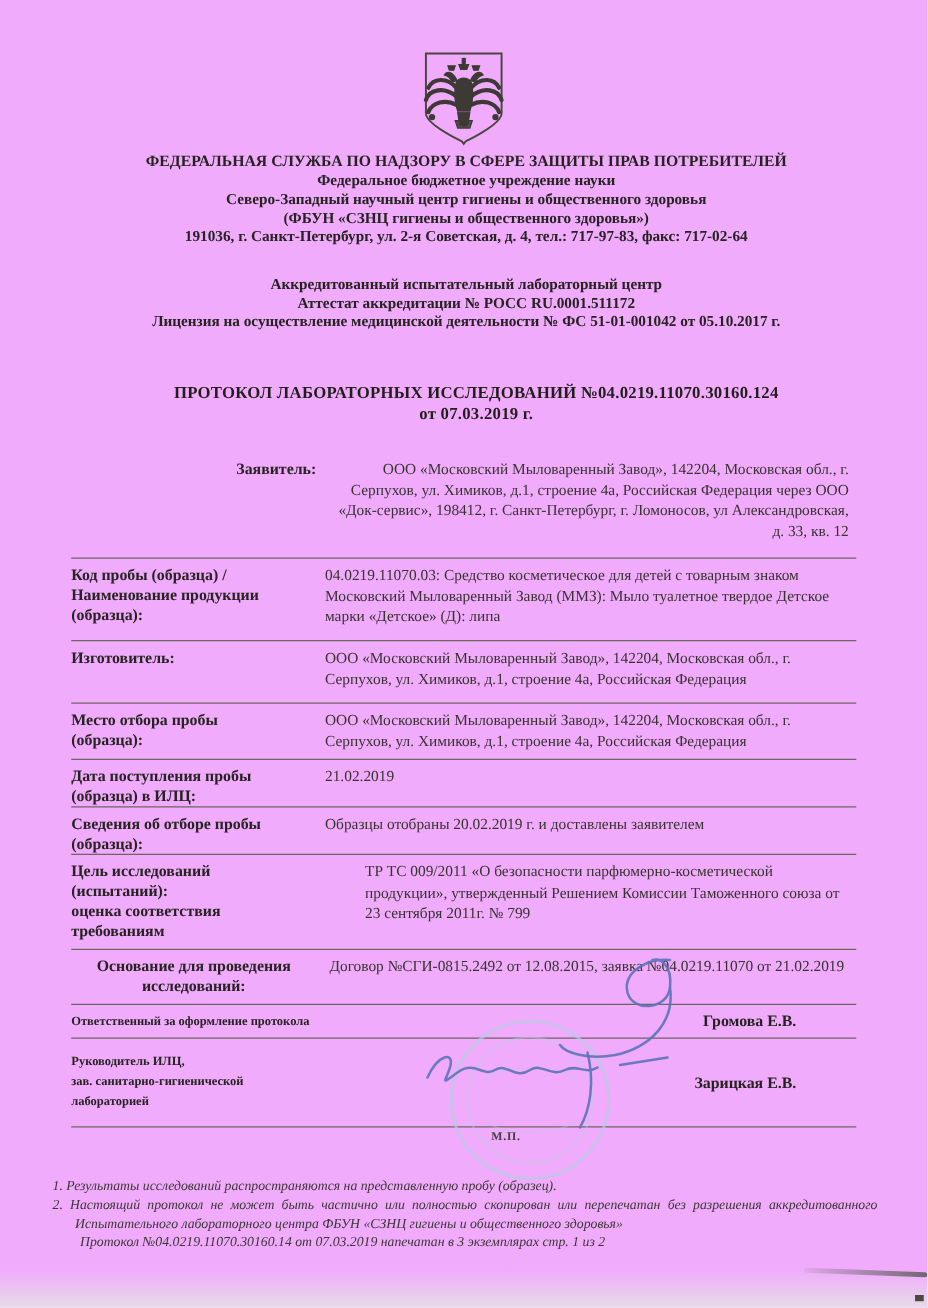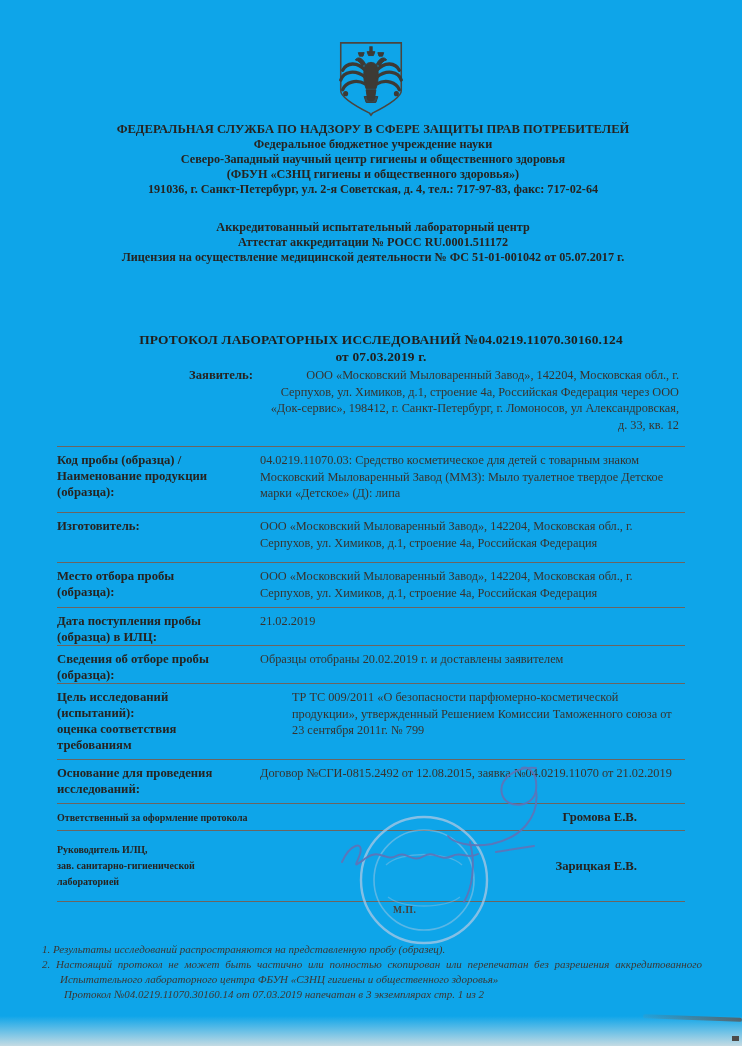--- a/index.html
+++ b/index.html
@@ -1,19 +1,19 @@
 <!DOCTYPE html>
 <html><head>
 <meta charset="utf-8">
 <style>
   html,body{margin:0;padding:0;background:#ffffff;}
   .page{
     position:relative;
     width:742px;height:1046px;
-    background:#0ea5e9;
+    background:#f0abfc;
     font-family:"Liberation Serif","DejaVu Serif",serif;
     color:#2b2723;
     overflow:hidden;
   }
   
   .emblem{
     position:absolute;left:331px;top:38px;width:80px;height:82px;
     filter:blur(.3px);
   }
   
@@ -25,21 +25,21 @@
   .agency .sub{font-size:12.2px;line-height:15px;}
   .accred{
     position:absolute;left:57px;top:220px;width:632px;
     text-align:center;font-weight:bold;color:#262320;
     font-size:12.2px;line-height:15px;
   }
   
   .title{
     position:absolute;left:57px;top:305px;width:648px;
     text-align:center;font-weight:bold;color:#211e1b;
-    font-size:13.4px;line-height:17px;letter-spacing:.2px;margin-top:26px;
+    font-size:13.4px;line-height:17px;letter-spacing:.2px;
   }
   
   .table{
     position:absolute;left:57px;top:362px;width:628px;
   }
   .row{
     box-sizing:border-box;display:flex;
     border-bottom:1.5px solid #6b6560;
     padding-top:5px;
   }
@@ -52,21 +52,21 @@
     flex:1;padding-left:7px;padding-right:6px;
     font-size:12.3px;line-height:16.5px;color:#38332e;
   }
   .r1{min-height:85px;text-align:right;}
   .r2{min-height:66px;}
   .r3{min-height:50px;}
   .r4{min-height:45px;}
   .r5{min-height:37px;}
   .r6{min-height:35px;}
   .r7{min-height:76px;gap:32px;}
-  .r8{min-height:44px;}
+  .r8{min-height:44px;text-align:center;}
   
   .sigrow{
     box-sizing:border-box;display:flex;align-items:flex-start;
     justify-content:space-between;
     border-bottom:1.5px solid #6b6560;padding-top:6px;
   }
   .sigrow.a{min-height:27px;}
   .sigrow.b{min-height:71px;align-items:center;padding-top:0;}
   .sigrow .slbl{
     font-weight:bold;font-size:10px;line-height:16px;
@@ -146,21 +146,21 @@
     <div class="l">ФЕДЕРАЛЬНАЯ СЛУЖБА ПО НАДЗОРУ В СФЕРЕ ЗАЩИТЫ ПРАВ ПОТРЕБИТЕЛЕЙ</div>
     <div class="sub">Федеральное бюджетное учреждение науки</div>
     <div class="sub">Северо-Западный научный центр гигиены и общественного здоровья</div>
     <div class="sub">(ФБУН «СЗНЦ гигиены и общественного здоровья»)</div>
     <div class="sub">191036,  г. Санкт-Петербург, ул. 2-я Советская, д. 4, тел.: 717-97-83, факс: 717-02-64</div>
   </div>
 
   <div class="accred">
     <div>Аккредитованный испытательный лабораторный центр</div>
     <div>Аттестат аккредитации № РОСС RU.0001.511172</div>
-    <div>Лицензия на осуществление медицинской деятельности № ФС 51-01-001042 от 05.07.2017 г.</div>
+    <div>Лицензия на осуществление медицинской деятельности № ФС 51-01-001042 от 05.10.2017 г.</div>
   </div>
 
   <div class="title">
     <div>ПРОТОКОЛ ЛАБОРАТОРНЫХ ИССЛЕДОВАНИЙ №04.0219.11070.30160.124</div>
     <div>от 07.03.2019 г.</div>
   </div>
 
   <div class="table">
     <div class="row r1">
       <div class="lbl">Заявитель:</div>

